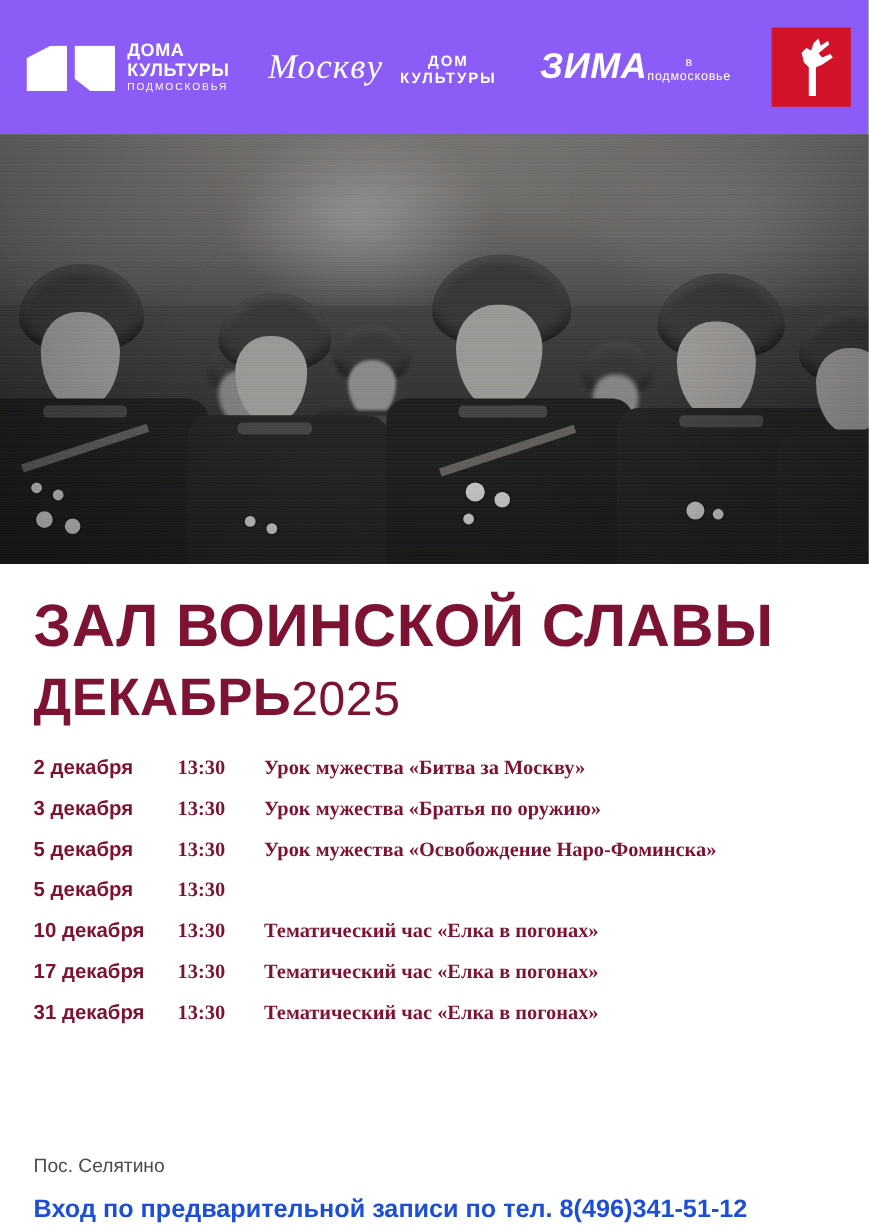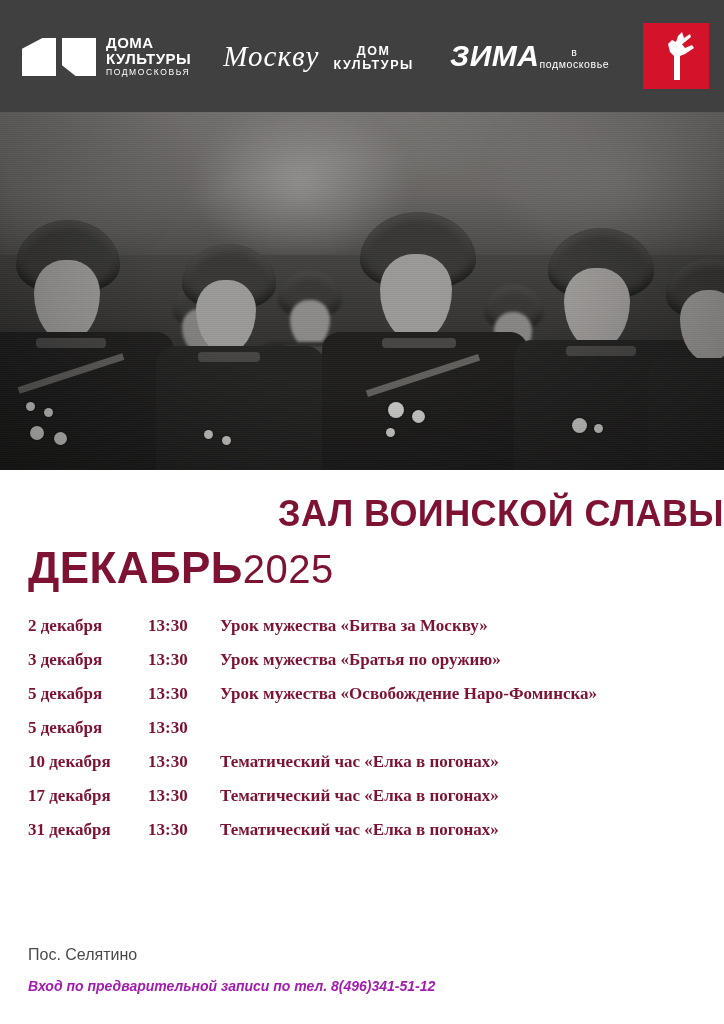--- a/index.html
+++ b/index.html
@@ -10,21 +10,21 @@
   body {
     width: 724px; height: 1024px;
     font-family: "Liberation Sans", sans-serif;
     overflow: hidden;
     position: relative;
   }
 
   
   .header {
     width: 724px; height: 112px;
-    background: #404040;
+    background: #8b5cf6;
     display: flex;
     align-items: center;
     position: relative;
   }
   .hdr-block {
     display: flex;
     align-items: center;
     height: 100%;
     position: relative;
   }
@@ -212,26 +212,25 @@
       repeating-linear-gradient(0deg, rgba(255,255,255,.025) 0 1px, rgba(0,0,0,.025) 1px 2px);
     opacity: .8;
   }
 
   
   .titles {
     padding: 26px 0 0 28px;
   }
   .t1 {
     color: #7d1233;
-    font-size: 36px;
+    font-size: 50px;
     font-weight: bold;
     letter-spacing: 0.4px;
     line-height: 1.0;
     white-space: nowrap;
-    text-align: right;
   }
   .t2row {
     display: flex;
     align-items: baseline;
     gap: 0;
     margin-top: 14px;
   }
   .t2 {
     color: #7d1233;
     font-size: 44px;
@@ -252,21 +251,21 @@
     padding-left: 28px;
   }
   .row {
     display: flex;
     align-items: baseline;
     height: 34px;
   }
   .c-date {
     width: 120px;
     color: #7d1233;
-    font-family: Liberation Serif, serif;
+    font-family: Liberation Sans, sans-serif;
     font-size: 17px;
     font-weight: bold;
   }
   .c-time {
     width: 72px;
     color: #7d1233;
     font-family: "Liberation Serif", serif;
     font-size: 17px;
     font-weight: bold;
   }
@@ -275,34 +274,33 @@
     font-family: "Liberation Serif", serif;
     font-size: 17px;
     font-weight: bold;
     white-space: nowrap;
   }
 
   
   .footer {
     position: absolute;
     left: 28px;
-    bottom: 30px;
+    bottom: 4px;
   }
   .f-line {
     color: #4a4a4a;
     font-size: 16px;
     line-height: 1.55;
   }
   .f-phone {
-    color: #a21caf;
-    font-size: 14px;
+    color: #1d4ed8;
+    font-size: 21px;
     font-weight: bold;
     margin-top: 10px;
     white-space: nowrap;
-    font-style: italic;
   }
 </style>
 </head>
 <body>
 
 <div class="header">
 
   <div class="hdr-block logo1">
     <div class="logo1-mark">
       <div class="sh sh1"></div>

